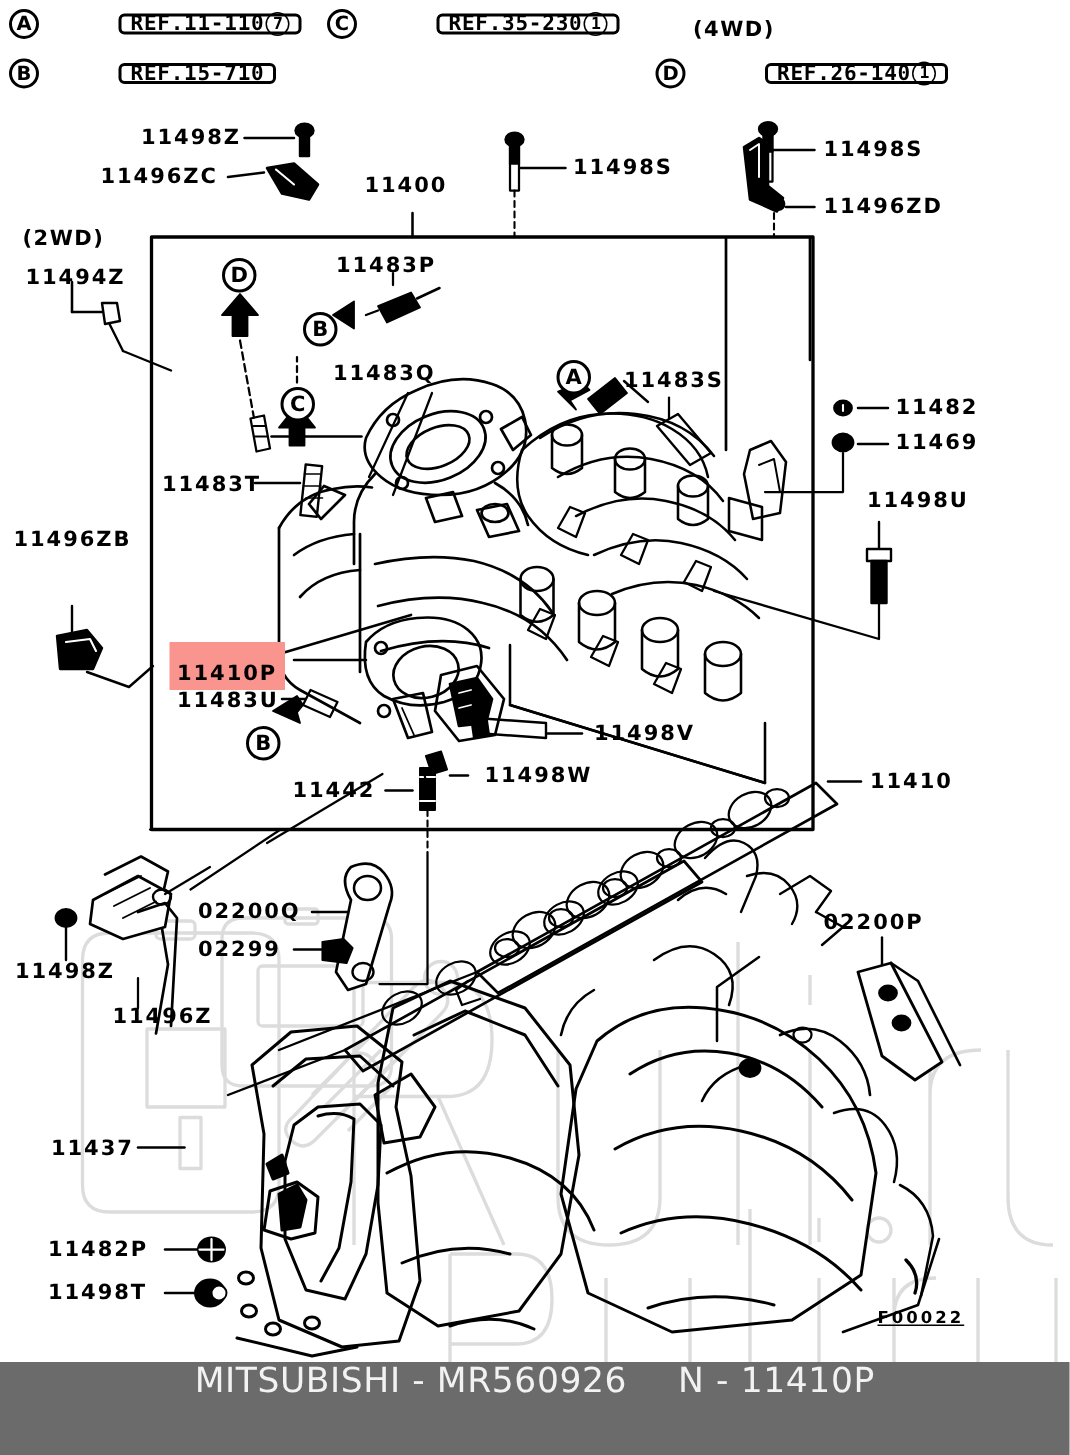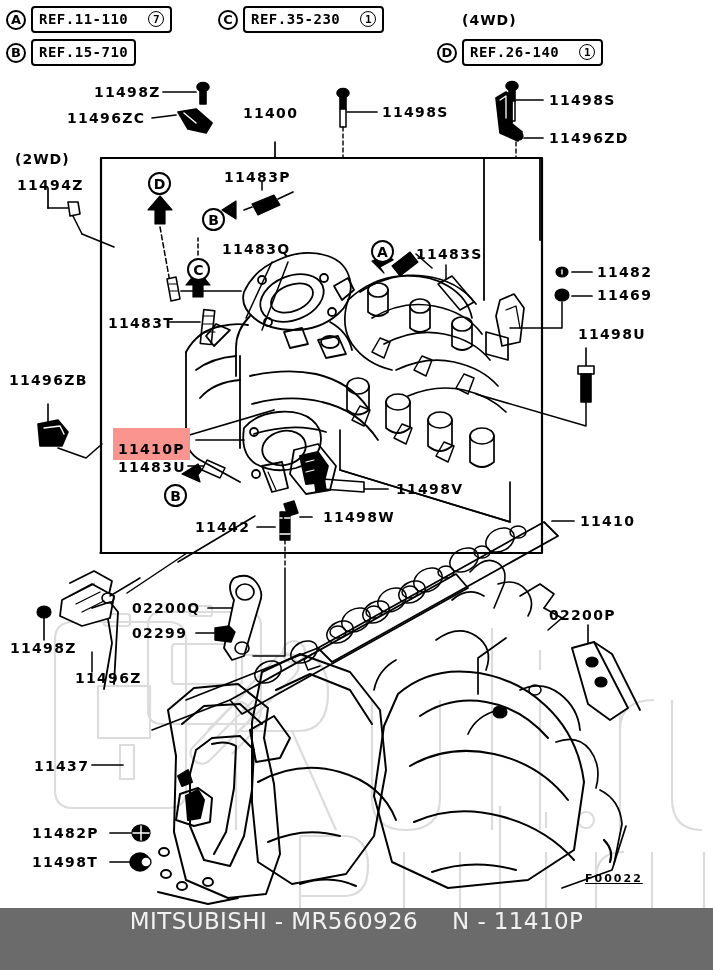--- a/index.html
+++ b/index.html
@@ -31,24 +31,25 @@
     font-size: 13px; font-weight: bold;
     font-family: "DejaVu Sans", sans-serif;
     line-height: 1;
     box-sizing: border-box;
     background: #fff;
   }
   .ref-box {
     border: 2.2px solid #000;
     border-radius: 4px;
     padding: 2px 6px 3px 6px;
-    display: flex; align-items: center; gap: 20px;
+    display: flex; align-items: center; gap: 1px;
     background: #fff;
-    height: 27px;
+    height: 14px;
     box-sizing: border-box;
+    margin-left: 48px;
   }
   .ref-text {
     font-family: "DejaVu Sans Mono", monospace;
     font-size: 14px;
     font-weight: bold;
     letter-spacing: 0.5px;
     white-space: nowrap;
     line-height: 1;
   }
   .circ-qty {
@@ -541,33 +542,33 @@
   </svg>
 
   <div class="marker" style="left:148px; top:172px;">D</div>
   <div class="marker" style="left:202px; top:208px;">B</div>
   <div class="marker" style="left:187px; top:258px;">C</div>
   <div class="marker" style="left:371px; top:240px;">A</div>
   <div class="marker" style="left:164px; top:484px;">B</div>
 
   <div class="pn" style="left:94px; top:85px;">11498Z</div>
   <div class="pn" style="left:67px; top:111px;">11496ZC</div>
-  <div class="pn" style="left:243px; top:106px;">11400</div>
+  <div class="pn" style="left:243px; top:117px;">11400</div>
   <div class="pn" style="left:382px; top:105px;">11498S</div>
   <div class="pn" style="left:549px; top:93px;">11498S</div>
   <div class="pn" style="left:549px; top:131px;">11496ZD</div>
   <div class="pn" style="left:17px; top:178px;">11494Z</div>
   <div class="pn" style="left:224px; top:170px;">11483P</div>
   <div class="pn" style="left:222px; top:242px;">11483Q</div>
   <div class="pn" style="left:416px; top:247px;">11483S</div>
   <div class="pn" style="left:597px; top:265px;">11482</div>
   <div class="pn" style="left:597px; top:288px;">11469</div>
   <div class="pn" style="left:108px; top:316px;">11483T</div>
   <div class="pn" style="left:578px; top:327px;">11498U</div>
-  <div class="pn" style="left:9px; top:373px;">11496ZB</div>
+  <div class="pn" style="left:9px; top:353px;">11496ZB</div>
   <div class="pn hl" style="left:113px; top:428px;">11410P</div>
   <div class="pn" style="left:118px; top:460px;">11483U</div>
   <div class="pn" style="left:396px; top:482px;">11498V</div>
   <div class="pn" style="left:323px; top:510px;">11498W</div>
   <div class="pn" style="left:195px; top:520px;">11442</div>
   <div class="pn" style="left:580px; top:514px;text-align:right;">11410</div>
   <div class="pn" style="left:132px; top:601px;">02200Q</div>
   <div class="pn" style="left:132px; top:626px;">02299</div>
   <div class="pn" style="left:549px; top:608px;">02200P</div>
   <div class="pn" style="left:10px; top:641px;">11498Z</div>

